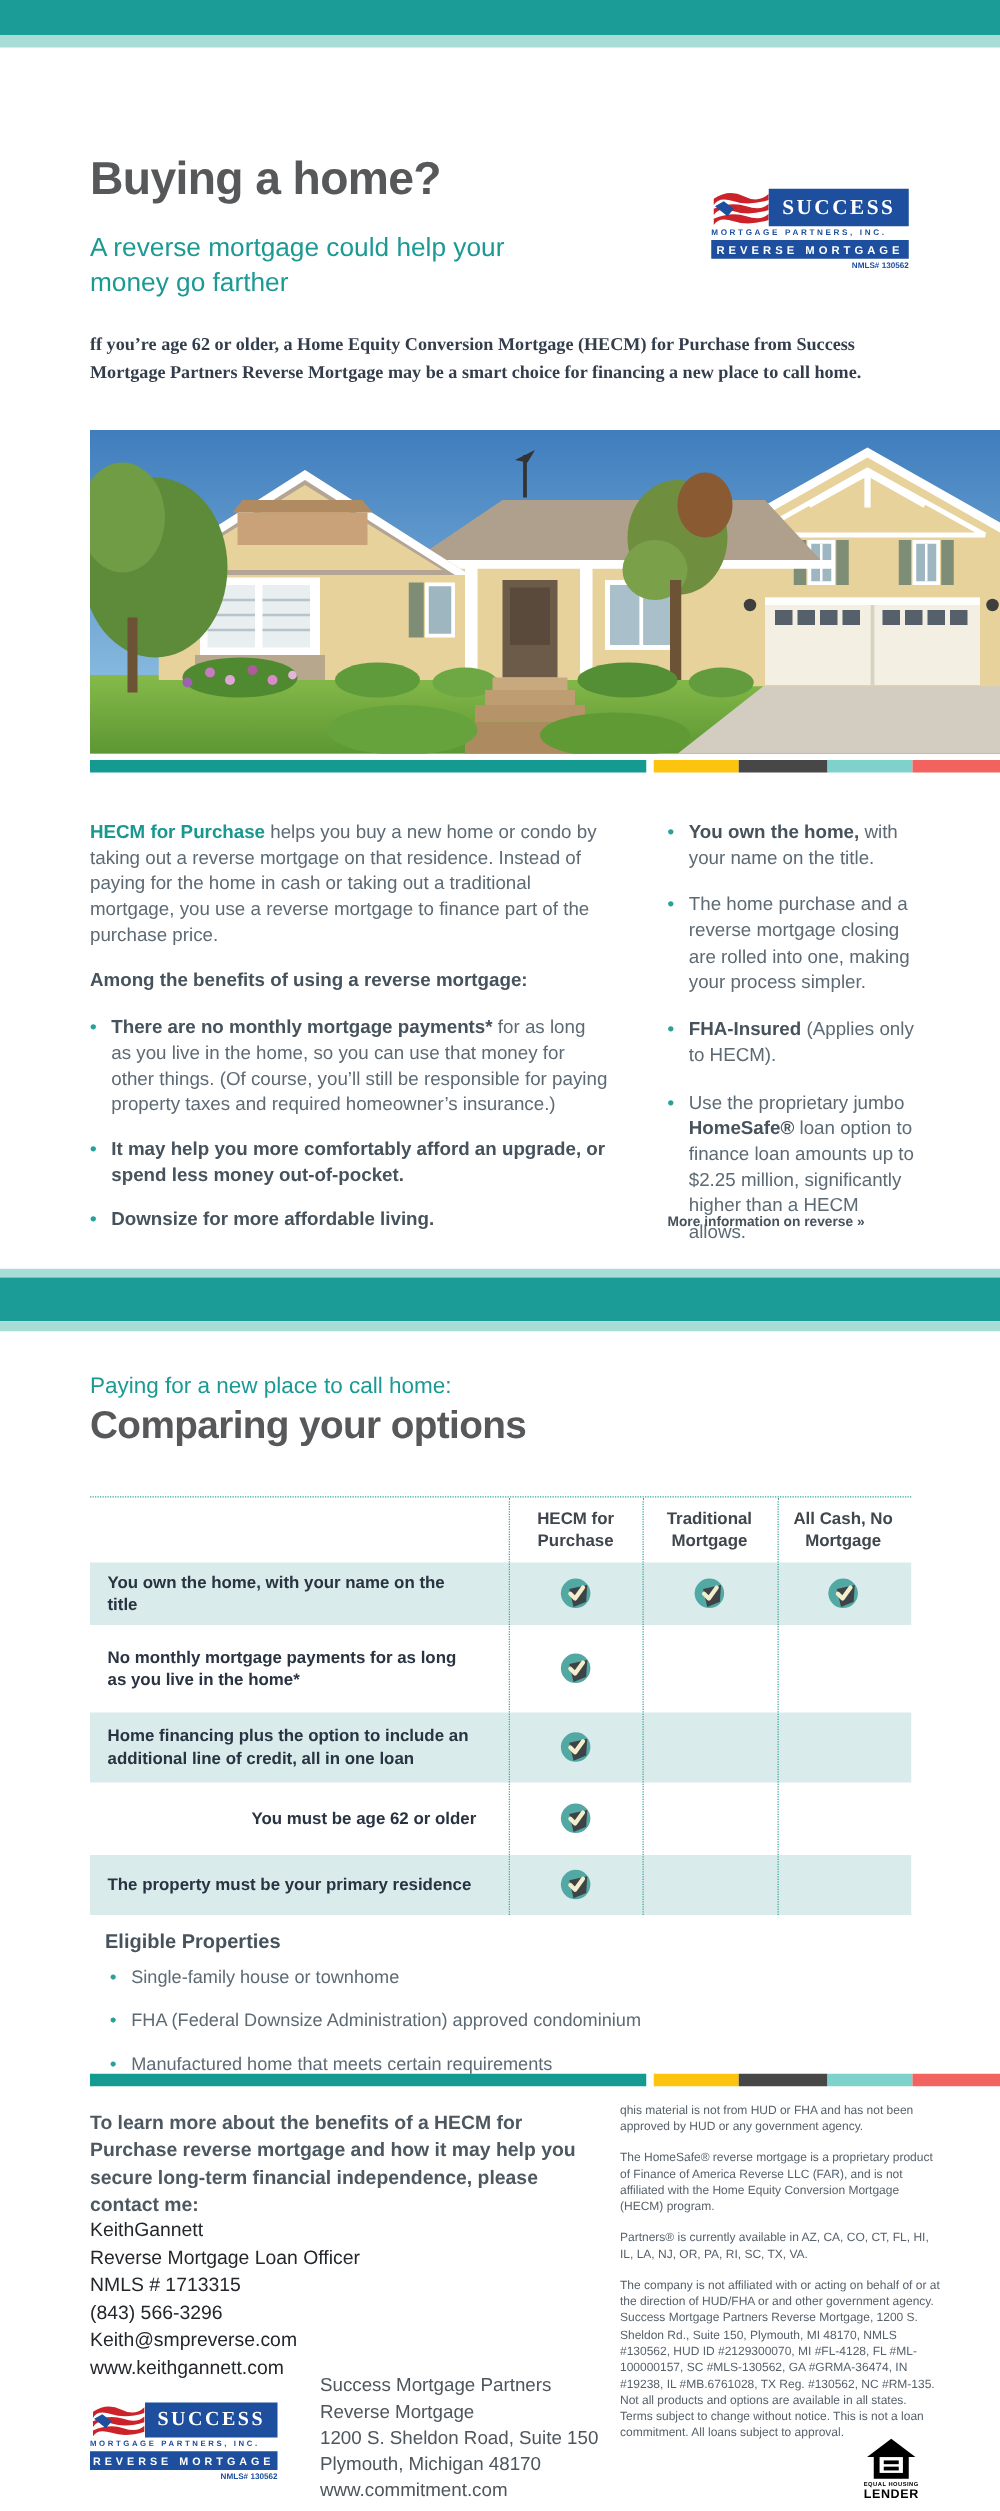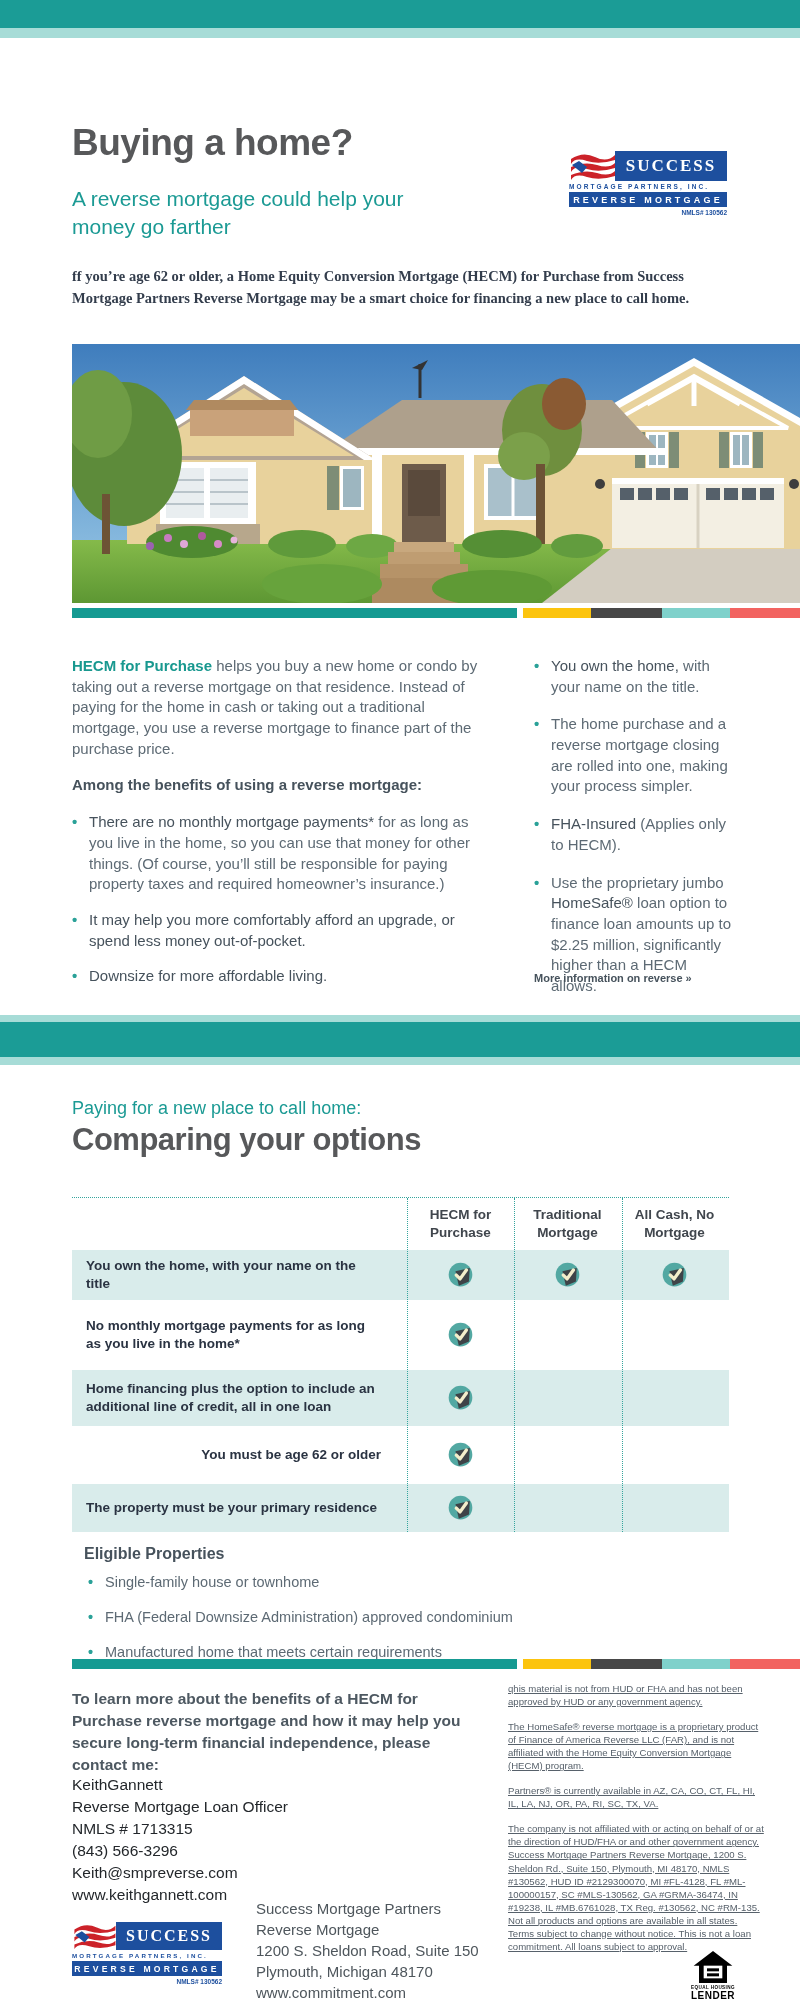--- a/index.html
+++ b/index.html
@@ -26,21 +26,21 @@
     font-weight:bold;font-size:17px;letter-spacing:2px;display:flex;align-items:center;justify-content:center;}
   .smp-partners{font-size:6.5px;font-weight:bold;color:#1d4f9e;letter-spacing:2.1px;margin-top:2px;white-space:nowrap;}
   .smp-reverse{background:#1d4f9e;color:#fff;font-size:9px;font-weight:bold;letter-spacing:3.2px;
     text-align:center;padding:3px 0 2px 0;margin-top:2px;white-space:nowrap;}
   .smp-nmls{font-size:6.5px;font-weight:bold;color:#1d4f9e;text-align:right;margin-top:2px;}
   .seg{position:absolute;top:0;height:10px;}
 
   
   .copy{font-size:15px;line-height:1.38;color:#5d6a74;}
   .teal-bold{color:#18988f;font-weight:bold;}
-  .b{font-weight:normal;color:#46525c;}
+  .b{font-weight:bold;color:#46525c;}
   .copy-head{font-weight:bold;color:#46525c;font-size:15px;}
   ul.blts{list-style:none;margin:0;padding:0;}
   ul.blts li{position:relative;padding-left:17px;margin-bottom:15px;}
   ul.blts .dot{position:absolute;left:0;top:0;color:#2aa198;font-weight:bold;}
   .more-info{font-size:11px;font-weight:bold;color:#46525c;}
 
   
   .kicker{font-size:18px;color:#1b9a94;}
   .h2{font-size:31px;font-weight:bold;color:#57585a;letter-spacing:-0.5px;}
 
@@ -469,21 +469,21 @@
 </div>
 
 <div class="abs addr" style="left:256px;top:1898px;">
   <div>Success Mortgage Partners</div>
   <div>Reverse Mortgage</div>
   <div>1200 S. Sheldon Road, Suite 150</div>
   <div>Plymouth, Michigan 48170</div>
   <div>www.commitment.com</div>
 </div>
 
-<div class="abs fine" style="left:508px;top:1682px;text-decoration:underline;">
+<div class="abs fine" style="left:496px;top:1682px;">
   <p>qhis material is not from HUD or FHA and has not been approved by HUD or any government agency.</p>
   <p>The HomeSafe® reverse mortgage is a proprietary product of Finance of America Reverse LLC (FAR), and is not affiliated with the Home Equity Conversion Mortgage (HECM) program.</p>
   <p>Partners® is currently available in AZ, CA, CO, CT, FL, HI, IL, LA, NJ, OR, PA, RI, SC, TX, VA.</p>
   <p>The company is not affiliated with or acting on behalf of or at the direction of HUD/FHA or and other government agency. Success Mortgage Partners Reverse Mortgage, 1200 S. Sheldon Rd., Suite 150, Plymouth, MI 48170, NMLS #130562, HUD ID #2129300070, MI #FL-4128, FL #ML-100000157, SC #MLS-130562, GA #GRMA-36474, IN #19238, IL #MB.6761028, TX Reg. #130562, NC #RM-135. Not all products and options are available in all states. Terms subject to change without notice. This is not a loan commitment. All loans subject to approval.</p>
 </div>
 
 <div class="abs ehl" style="left:688px;top:1950px;">
   <svg width="40" height="34" viewBox="0 0 60 50" style="display:block;margin:0 auto;">
     <path d="M30 1 L59 23 L51 23 L51 49 L9 49 L9 23 L1 23 Z" fill="#000"></path>
     <rect x="16" y="23" width="28" height="19" fill="#fff"></rect>

